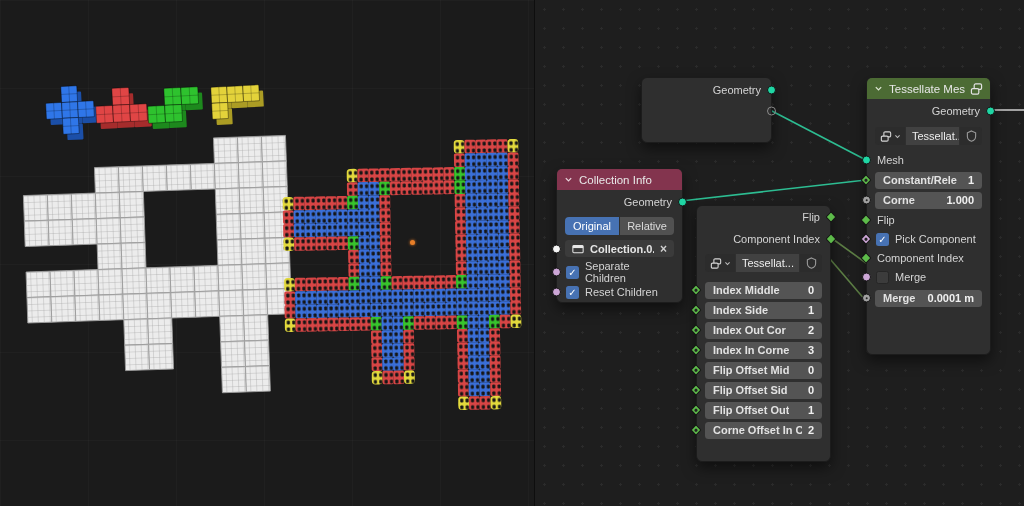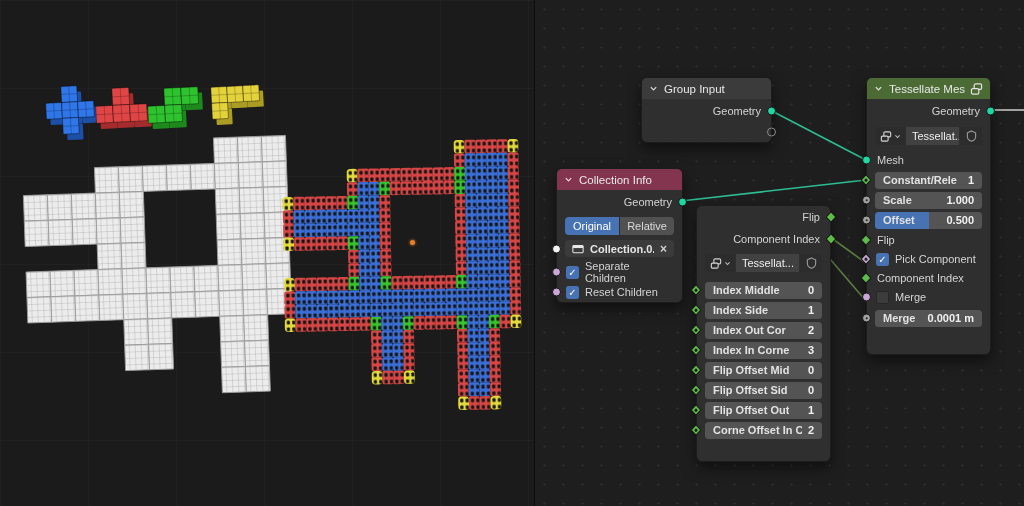--- a/index.html
+++ b/index.html
@@ -790,28 +790,20 @@
   <div id="node-editor"></div>
   <svg id="wires">
       <line x1="770" y1="110" x2="866" y2="160" stroke="#2dbd92" stroke-width="1.6"></line>
       <line x1="681" y1="201" x2="866" y2="180" stroke="#2dbd92" stroke-width="1.6"></line>
       <line x1="830" y1="237" x2="866" y2="263" stroke="#5d7f45" stroke-width="1.6"></line>
       <line x1="830" y1="259" x2="866" y2="301" stroke="#5d7f45" stroke-width="1.6"></line>
       <line x1="988" y1="110" x2="1026" y2="110" stroke="#cfcfcf" stroke-width="1.6"></line>
     </svg>
 
   <div class="node" style="left:641px;top:77px;width:129px;height:64px;">
-    <div class="nheader" style="background:#3b3b3b;">
-      <span class="chev">
-        <svg width="9" height="9" viewBox="0 0 10 10">
-            <path d="M2 3.5 L5 6.5 L8 3.5" fill="none" stroke="#d8d8d8" stroke-width="1.4"></path>
-          </svg>
-        </span>
-      <span class="htitle">Group Input</span>
-    </div>
     <div class="row out" style="height:24px;">
       <span>Geometry</span>
       <span class="socket sr" style="background:#1fd6a4;"></span>
     </div>
     <div class="row" style="height:18px;">
       <span class="socket sr hollow"></span>
     </div>
   </div>
 
   <div class="node" style="left:556px;top:168px;width:125px;height:133px;">
@@ -984,29 +976,22 @@
     <div class="frow">
       <span class="socket diamond dot sl" style="background:#5dbb4a;"></span>
       <div class="field">
         <span class="flabel">Constant/Rele</span>
           <span class="fvalue">1</span>
       </div>
     </div>
     <div class="frow">
       <span class="socket dot sl" style="background:#a1a1a1;"></span>
       <div class="field">
-        <span class="flabel">Scale</span>
+        <span class="flabel">Corne</span>
           <span class="fvalue">1.000</span>
-      </div>
-    </div>
-    <div class="frow">
-      <span class="socket dot sl" style="background:#a1a1a1;"></span>
-      <div class="field" id="offset-field" style="background: linear-gradient(to right, rgb(71, 114, 179) 50%, rgb(84, 84, 84) 50%);">
-        <span class="flabel">Offset</span>
-          <span class="fvalue">0.500</span>
       </div>
     </div>
     <div class="row">
       <span class="socket diamond sl" style="background:#5dbb4a;"></span>
       <span>Flip</span>
     </div>
     <div class="cbrow">
       <span class="socket diamond dot sl" style="background:#cca6d6;"></span>
       <span class="cbox on">✓</span>
       <span>Pick Component</span>

